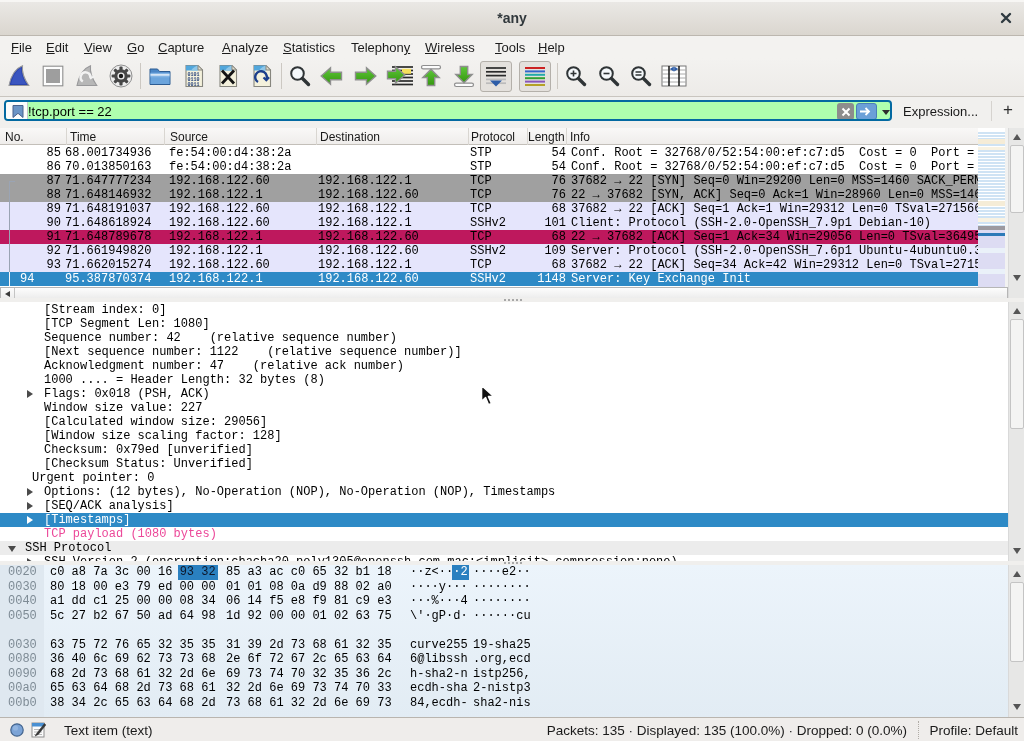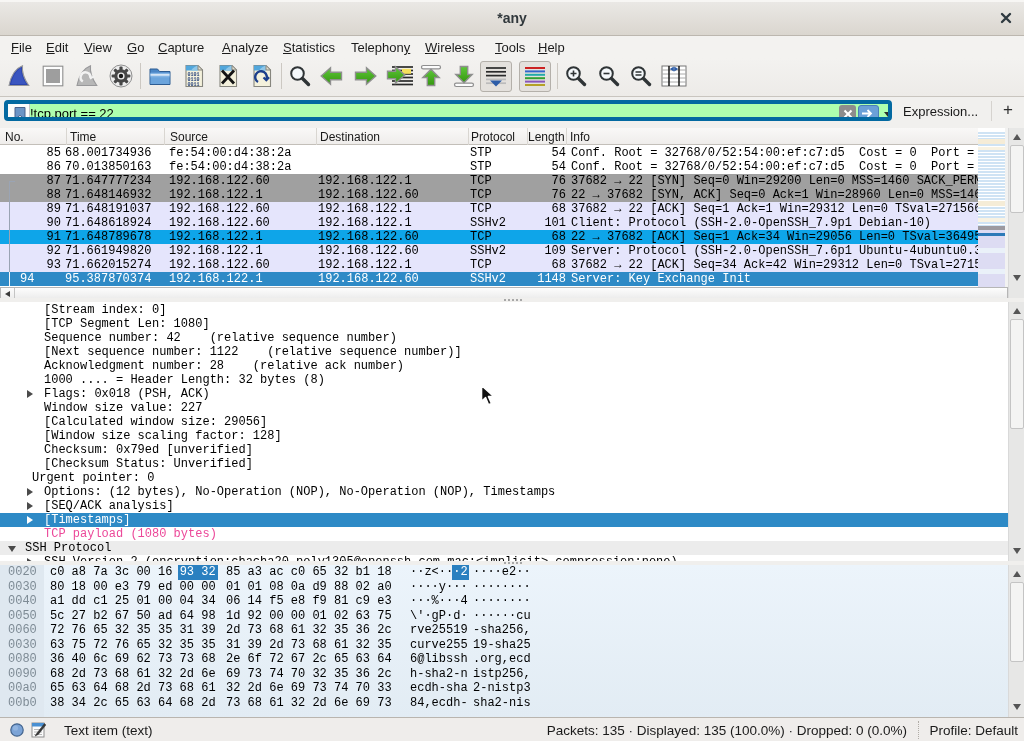--- a/index.html
+++ b/index.html
@@ -229,21 +229,21 @@
         <g stroke="#222" stroke-width="1.6">
           <line x1="8" y1="2" x2="8" y2="22"></line>
           <line x1="18" y1="2" x2="18" y2="22"></line>
         </g>
         <path d="M8.8 5 l4 -2.6 v5.2 z" fill="#2d5da8"></path>
         <path d="M17.2 5 l-4 -2.6 v5.2 z" fill="#2d5da8"></path>
       </svg>
 </div>
 
 <div class="ab" style="left:0;top:97px;width:1024px;height:31px;background:#f1f0ee;">
- <div class="ab" style="left:4px;top:3px;width:888px;height:21px;border:4px solid #0369a1;border-radius:4px;background:#aeffae;overflow:hidden;">
+ <div class="ab" style="left:4px;top:3px;width:888px;height:21px;border:2px solid #0369a1;border-radius:4px;background:#aeffae;overflow:hidden;">
   <div class="ab" style="left:0;top:0;width:22px;height:19px;background:#fcfcfc;border-right:1px solid #c8c8c8;">
    <svg class="ab" style="left:6px;top:3px;" width="12" height="13" viewBox="0 0 12 13">
             <path d="M1 0.5 h10 v12 l-5,-4.2 l-5,4.2 z" fill="#6b94c6" stroke="#49618c" stroke-width="1"></path>
           </svg>
   </div>
   <div class="ab" style="left:22px;top:2px;font-size:13px;color:#000;">!tcp.port == 22</div>
   <div class="ab" style="left:831px;top:1px;width:17px;height:17px;border-radius:3px;background:#8d8d8d;">
     <svg class="ab" style="left:2.5px;top:2.5px;" width="12" height="12" viewBox="0 0 12 12">
             <path d="M2.5 2.5 L9.5 9.5 M9.5 2.5 L2.5 9.5" stroke="#fff" stroke-width="2"></path>
           </svg>
@@ -321,21 +321,21 @@
  </div>
  <div class="ab mono" style="left:0;top:88px;width:978px;height:14px;background:#e5e5fc;color:#000000;">
   <span class="ab" style="left:20px;top:0;width:41px;text-align:right;">90</span>
   <span class="ab" style="left:65px;top:0;">71.648618924</span>
   <span class="ab" style="left:169px;top:0;">192.168.122.60</span>
   <span class="ab" style="left:318px;top:0;">192.168.122.1</span>
   <span class="ab" style="left:470px;top:0;">SSHv2</span>
   <span class="ab" style="left:500px;top:0;width:66px;text-align:right;">101</span>
   <span class="ab" style="left:571px;top:0;width:407px;overflow:hidden;">Client: Protocol (SSH-2.0-OpenSSH_7.9p1 Debian-10)</span>
  </div>
- <div class="ab mono" style="left:0;top:102px;width:978px;height:14px;background:#0ea5e9;color:#000000;padding-left:36px;">
+ <div class="ab mono" style="left:0;top:102px;width:978px;height:14px;background:#be185d;color:#000000;padding-left:36px;">
   <span class="ab" style="left:20px;top:0;width:41px;text-align:right;">91</span>
   <span class="ab" style="left:65px;top:0;">71.648789678</span>
   <span class="ab" style="left:169px;top:0;">192.168.122.1</span>
   <span class="ab" style="left:318px;top:0;">192.168.122.60</span>
   <span class="ab" style="left:470px;top:0;">TCP</span>
   <span class="ab" style="left:500px;top:0;width:66px;text-align:right;">68</span>
   <span class="ab" style="left:571px;top:0;width:407px;overflow:hidden;">22 → 37682 [ACK] Seq=1 Ack=34 Win=29056 Len=0 TSval=3649509869 TSecr=2715663164</span>
  </div>
  <div class="ab mono" style="left:0;top:116px;width:978px;height:14px;background:#e5e5fc;color:#000000;">
   <span class="ab" style="left:20px;top:0;width:41px;text-align:right;">92</span>
@@ -403,21 +403,21 @@
  <div class="ab mono" style="left:0;top:15px;width:1008px;height:14px;color:#000;">
   <span class="ab" style="left:44px;top:0;">[TCP Segment Len: 1080]</span>
  </div>
  <div class="ab mono" style="left:0;top:29px;width:1008px;height:14px;color:#000;">
   <span class="ab" style="left:44px;top:0;">Sequence number: 42    (relative sequence number)</span>
  </div>
  <div class="ab mono" style="left:0;top:43px;width:1008px;height:14px;color:#000;">
   <span class="ab" style="left:44px;top:0;">[Next sequence number: 1122    (relative sequence number)]</span>
  </div>
  <div class="ab mono" style="left:0;top:57px;width:1008px;height:14px;color:#000;">
-  <span class="ab" style="left:44px;top:0;">Acknowledgment number: 28    (relative ack number)</span>
+  <span class="ab" style="left:44px;top:0;">Acknowledgment number: 47    (relative ack number)</span>
  </div>
  <div class="ab mono" style="left:0;top:71px;width:1008px;height:14px;color:#000;">
   <span class="ab" style="left:44px;top:0;">1000 .... = Header Length: 32 bytes (8)</span>
  </div>
  <div class="ab mono" style="left:0;top:85px;width:1008px;height:14px;color:#000;">
   <div class="tri" style="left:27px;top:3px;border-top:4px solid transparent;border-bottom:4px solid transparent;border-left:6px solid #4a4a4a;"></div>
   <span class="ab" style="left:44px;top:0;">Flags: 0x018 (PSH, ACK)</span>
  </div>
  <div class="ab mono" style="left:0;top:99px;width:1008px;height:14px;color:#000;">
   <span class="ab" style="left:44px;top:0;">Window size value: 227</span>
@@ -468,52 +468,45 @@
 </div>
 
 <div class="ab" style="left:0;top:561px;width:1024px;height:4px;background:#f0efed;">
       <div class="ab" style="left:504px;top:1px;width:18px;height:2px;background:repeating-linear-gradient(90deg,#a8a8a8 0 2px,#f0efed 2px 4px);"></div>
     </div>
 
 <div class="ab" id="hexpane" style="left:0;top:565px;width:1024px;height:152px;background:linear-gradient(#ecf4fb,#e2ecf4);overflow:hidden;">
  <div class="ab" style="left:0;top:0;width:44px;height:152px;background:#dfe8f0;"></div>
  <div class="ab mono" style="left:0;top:0.0px;width:1008px;height:15px;line-height:14.5px;color:#000;">
   <span class="ab" style="left:8px;top:0;color:#7e8b95;">0020</span>
-  <span class="ab" style="left:50px;top:0;">c0 a8 7a 3c 00 16 <span style="background:#2a80c0;color:#ffffff;padding:1px 2px;margin:-1px -2px;">93 32</span></span>
+  <span class="ab" style="left:50px;top:0;">c0 a8 7a 3c 00 16 <span style="background:#2a80c0;color:#0f172a;padding:1px 2px;margin:-1px -2px;">93 32</span></span>
   <span class="ab" style="left:410px;top:0;">··z&lt;··<span style="background:#2a80c0;color:#fff;padding:1px 1px;margin:-1px -1px;">·2</span></span>
   <span class="ab" style="left:226px;top:0;">85 a3 ac c0 65 32 b1 18</span>
   <span class="ab" style="left:473px;top:0;">····e2··</span>
  </div>
  <div class="ab mono" style="left:0;top:14.5px;width:1008px;height:15px;line-height:14.5px;color:#000;">
   <span class="ab" style="left:8px;top:0;color:#7e8b95;">0030</span>
   <span class="ab" style="left:50px;top:0;">80 18 00 e3 79 ed 00 00</span>
   <span class="ab" style="left:410px;top:0;">····y···</span>
   <span class="ab" style="left:226px;top:0;">01 01 08 0a d9 88 02 a0</span>
   <span class="ab" style="left:473px;top:0;">········</span>
  </div>
  <div class="ab mono" style="left:0;top:29.0px;width:1008px;height:15px;line-height:14.5px;color:#000;">
   <span class="ab" style="left:8px;top:0;color:#7e8b95;">0040</span>
-  <span class="ab" style="left:50px;top:0;">a1 dd c1 25 01 00 04 34</span>
+  <span class="ab" style="left:50px;top:0;">a1 dd c1 25 00 00 08 34</span>
   <span class="ab" style="left:410px;top:0;">···%···4</span>
   <span class="ab" style="left:226px;top:0;">06 14 f5 e8 f9 81 c9 e3</span>
   <span class="ab" style="left:473px;top:0;">········</span>
  </div>
  <div class="ab mono" style="left:0;top:43.5px;width:1008px;height:15px;line-height:14.5px;color:#000;">
   <span class="ab" style="left:8px;top:0;color:#7e8b95;">0050</span>
   <span class="ab" style="left:50px;top:0;">5c 27 b2 67 50 ad 64 98</span>
   <span class="ab" style="left:410px;top:0;">\'·gP·d·</span>
   <span class="ab" style="left:226px;top:0;">1d 92 00 00 01 02 63 75</span>
   <span class="ab" style="left:473px;top:0;">······cu</span>
- </div>
- <div class="ab mono" style="left:0;top:58.0px;width:1008px;height:15px;line-height:14.5px;color:#000;">
-  <span class="ab" style="left:8px;top:0;color:#7e8b95;">0060</span>
-  <span class="ab" style="left:50px;top:0;">72 76 65 32 35 35 31 39</span>
-  <span class="ab" style="left:410px;top:0;">rve25519</span>
-  <span class="ab" style="left:226px;top:0;">2d 73 68 61 32 35 36 2c</span>
-  <span class="ab" style="left:473px;top:0;">-sha256,</span>
  </div>
  <div class="ab mono" style="left:0;top:72.5px;width:1008px;height:15px;line-height:14.5px;color:#000;">
   <span class="ab" style="left:8px;top:0;color:#7e8b95;">0030</span>
   <span class="ab" style="left:50px;top:0;">63 75 72 76 65 32 35 35</span>
   <span class="ab" style="left:410px;top:0;">curve255</span>
   <span class="ab" style="left:226px;top:0;">31 39 2d 73 68 61 32 35</span>
   <span class="ab" style="left:473px;top:0;">19-sha25</span>
  </div>
  <div class="ab mono" style="left:0;top:87.0px;width:1008px;height:15px;line-height:14.5px;color:#000;">
   <span class="ab" style="left:8px;top:0;color:#7e8b95;">0080</span>

